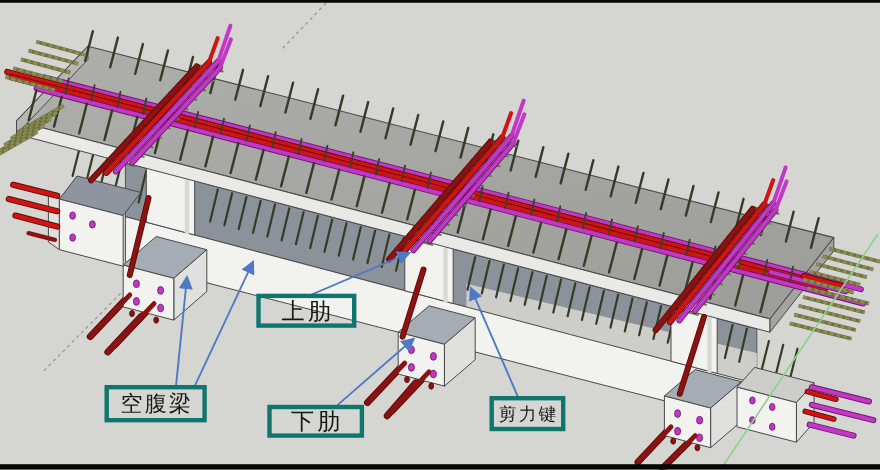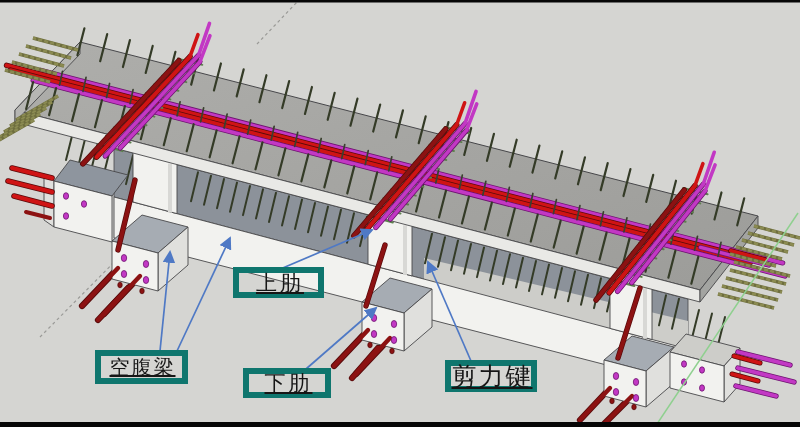--- a/index.html
+++ b/index.html
@@ -6,35 +6,34 @@
   body{
     width:800px;height:427px;overflow:hidden;
     background:#d5d5d2;
     font-family:"Liberation Sans","DejaVu Sans",sans-serif;
     position:relative;
   }
   .stage{position:relative;width:800px;height:427px;overflow:hidden;}
   #scene-svg{position:absolute;left:0;top:0;width:800px;height:427px;display:block;}
   .callout{
     position:absolute;
-    border:6px solid #0f766e;
+    border:4px solid #0f766e;
     background:transparent;
     display:flex;align-items:center;justify-content:center;
     font-family:"DejaVu Serif","Liberation Serif",serif;
     color:#161616;
     box-sizing:border-box;
     letter-spacing:3px;
     text-indent:3px;
     white-space:nowrap;
-    text-decoration:underline;
   }
   #label-upper-rib {left:233px;top:267px;width:91px;height:31px;font-size:21px;}
   #label-open-web  {left:95px; top:350px;width:93px;height:34px;font-size:20px;letter-spacing:2px;text-indent:2px;text-align:right;}
   #label-lower-rib {left:243px;top:368px;width:88px;height:30px;font-size:21px;}
-  #label-shear-key {left:445px;top:360px;width:92px;height:32px;font-size:25px;letter-spacing:2px;text-indent:2px;}
+  #label-shear-key {left:445px;top:360px;width:69px;height:32px;font-size:16px;letter-spacing:2px;text-indent:2px;align-items:flex-end;}
 </style>
 </head>
 <body>
 
 <div class="stage">
   <svg id="scene-svg" viewBox="0 0 800 427" aria-hidden="true">
     <defs>
       <linearGradient id="slabGrad" x1="0" y1="0" x2="1" y2="1">
         <stop offset="0" stop-color="#aeaeab"></stop>
         <stop offset="1" stop-color="#9c9c99"></stop>

